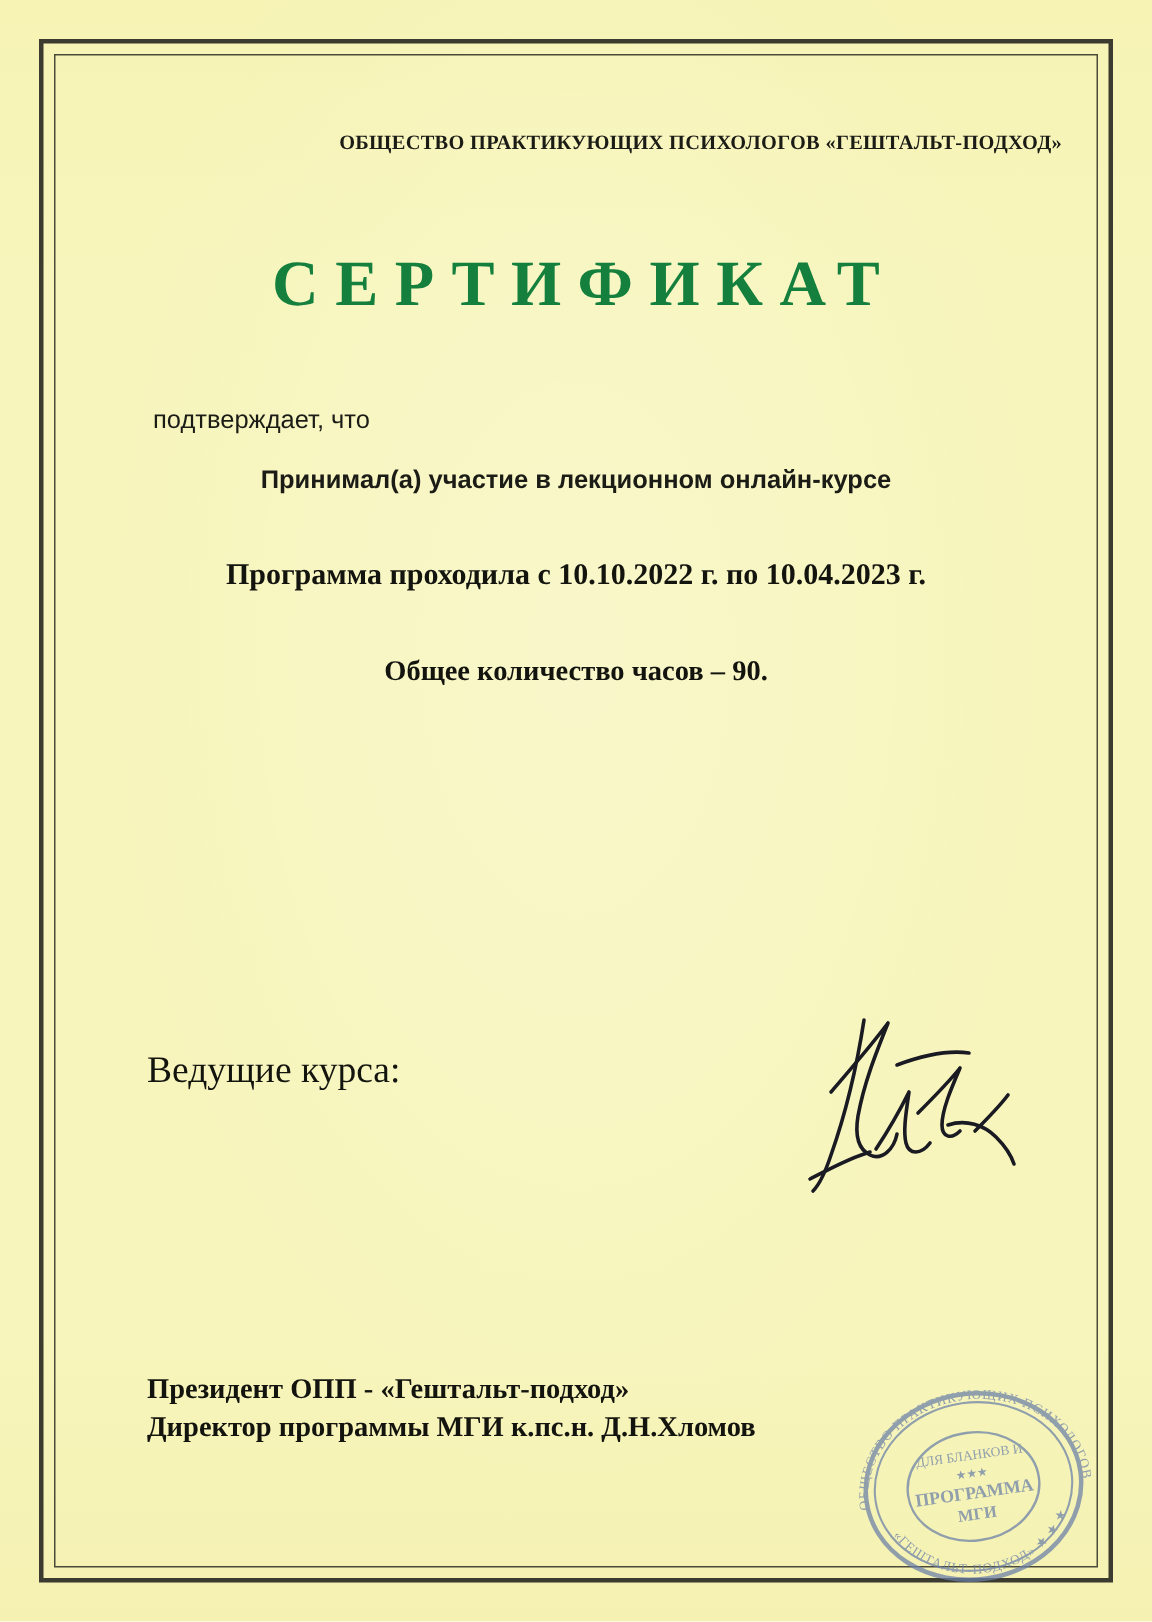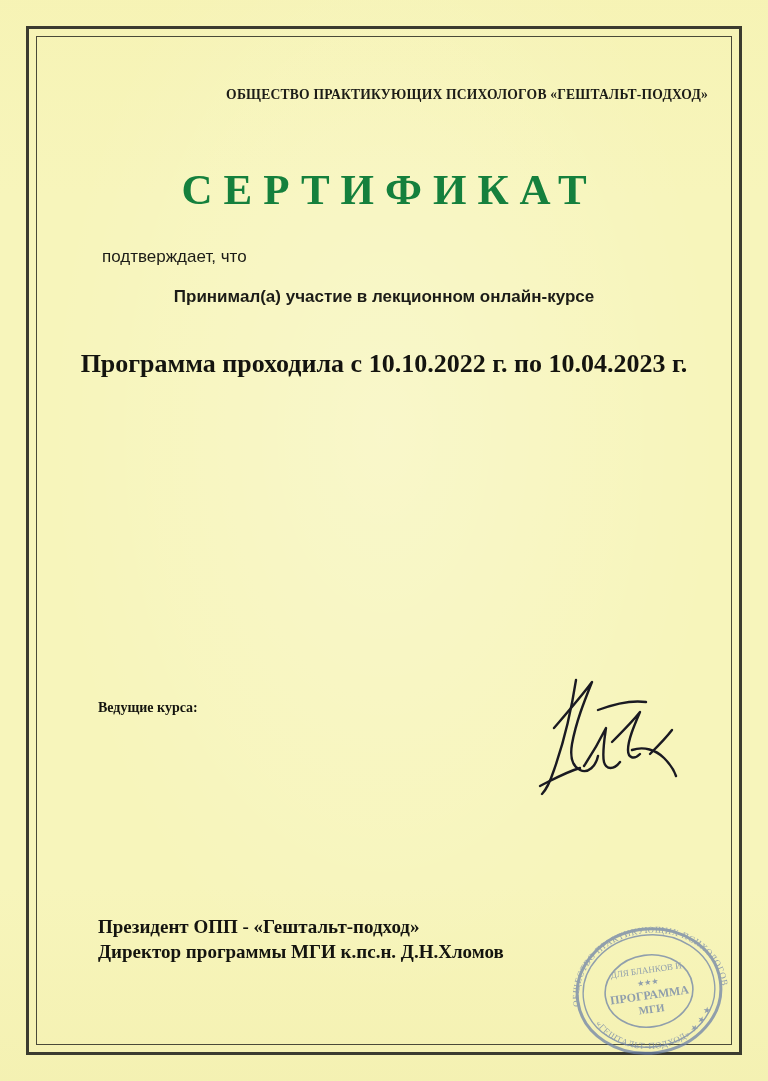--- a/index.html
+++ b/index.html
@@ -72,21 +72,21 @@
     text-align: center;
     font-family: "Liberation Serif", serif;
     font-weight: bold;
     font-size: 43px;
     letter-spacing: 11px;
     color: #15803d;
     text-indent: 11px;
   }
 
   .confirms {
-    margin-top: 33px;
+    margin-top: 56px;
     margin-left: 42px;
     text-align: left;
     font-family: "Liberation Sans", sans-serif;
     font-size: 17px;
     color: #1c1c17;
   }
 
   .recipient-wrap {
     margin-top: 8px;
     padding: 0 42px;
@@ -123,42 +123,42 @@
     line-height: 1.28;
     color: #14140f;
     letter-spacing: 0.5px;
   }
 
   .program-dates {
     margin-top: 42px;
     text-align: center;
     font-family: "Liberation Serif", serif;
     font-weight: bold;
-    font-size: 26px;
+    font-size: 20px;
     color: #14140f;
   }
 
   .hours {
     margin-top: 42px;
     text-align: center;
     font-family: "Liberation Serif", serif;
     font-weight: bold;
     font-size: 19px;
     color: #14140f;
   }
 
   .leaders {
     position: absolute;
     left: 38px;
     top: 640px;
   }
   .leaders-label {
     font-family: "Liberation Serif", serif;
-    font-weight: bold;
-    font-size: 14px;
+    font-weight: normal;
+    font-size: 25px;
     color: #14140f;
   }
   .leader-name {
     margin-top: 7px;
     font-family: "Liberation Serif", serif;
     font-weight: bold;
     font-size: 18px;
     color: #14140f;
   }
   .leaders-list {
@@ -210,20 +210,21 @@
     <div class="title">СЕРТИФИКАТ</div>
 
     <div class="confirms">подтверждает, что</div>
 
 
     <div class="participation">Принимал(а) участие в лекционном онлайн-курсе</div>
 
 
     <div class="program-dates">Программа проходила с 10.10.2022 г. по 10.04.2023 г.</div>
 
+    <div class="hours">Общее количество часов – 90.</div>
 
     <div class="leaders">
       <div class="leaders-label">Ведущие курса:</div>
     </div>
 
     <div class="signature">
       <svg viewBox="0 0 220 150" width="220" height="150" aria-hidden="true">
         <g fill="none" stroke="#1a1a22" stroke-width="2.4" stroke-linecap="round" stroke-linejoin="round">
           <path d="M96 22 C92 48, 86 78, 74 112 C70 124, 66 132, 62 136"></path>
           <path d="M74 70 C86 56, 100 40, 112 24 C104 44, 96 64, 92 86 C90 98, 92 108, 100 112 C108 116, 116 108, 118 98"></path>

